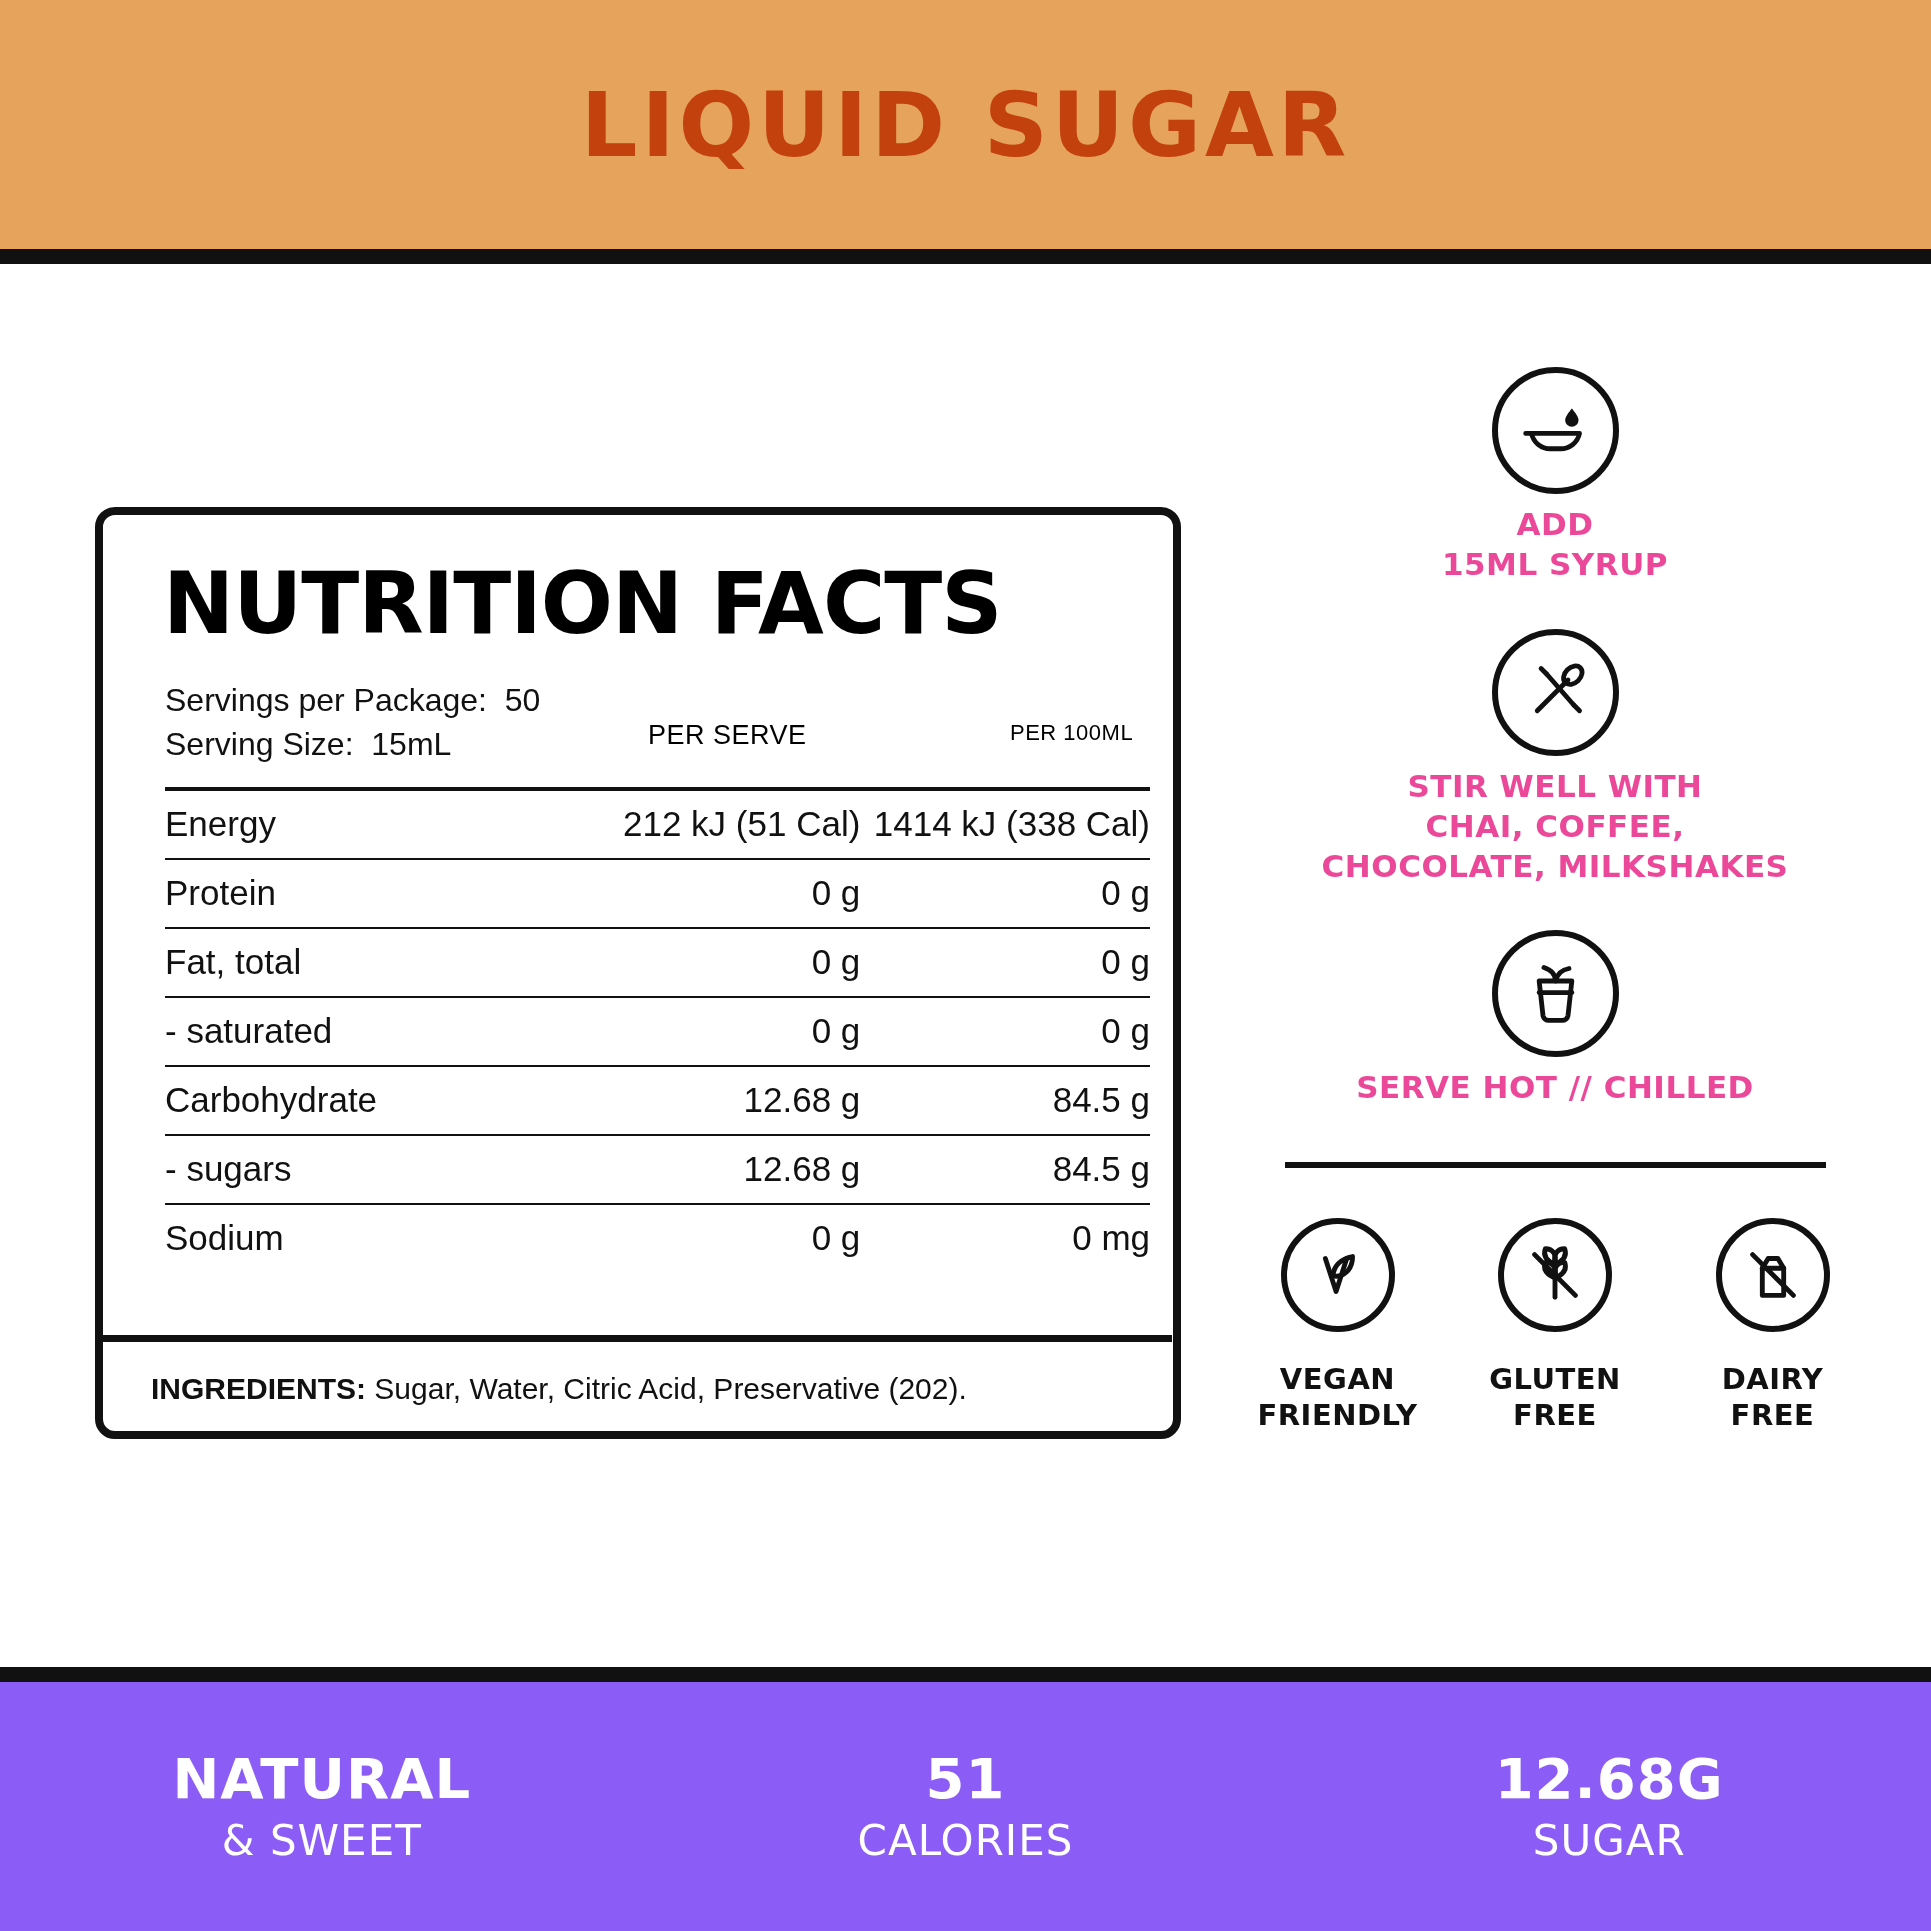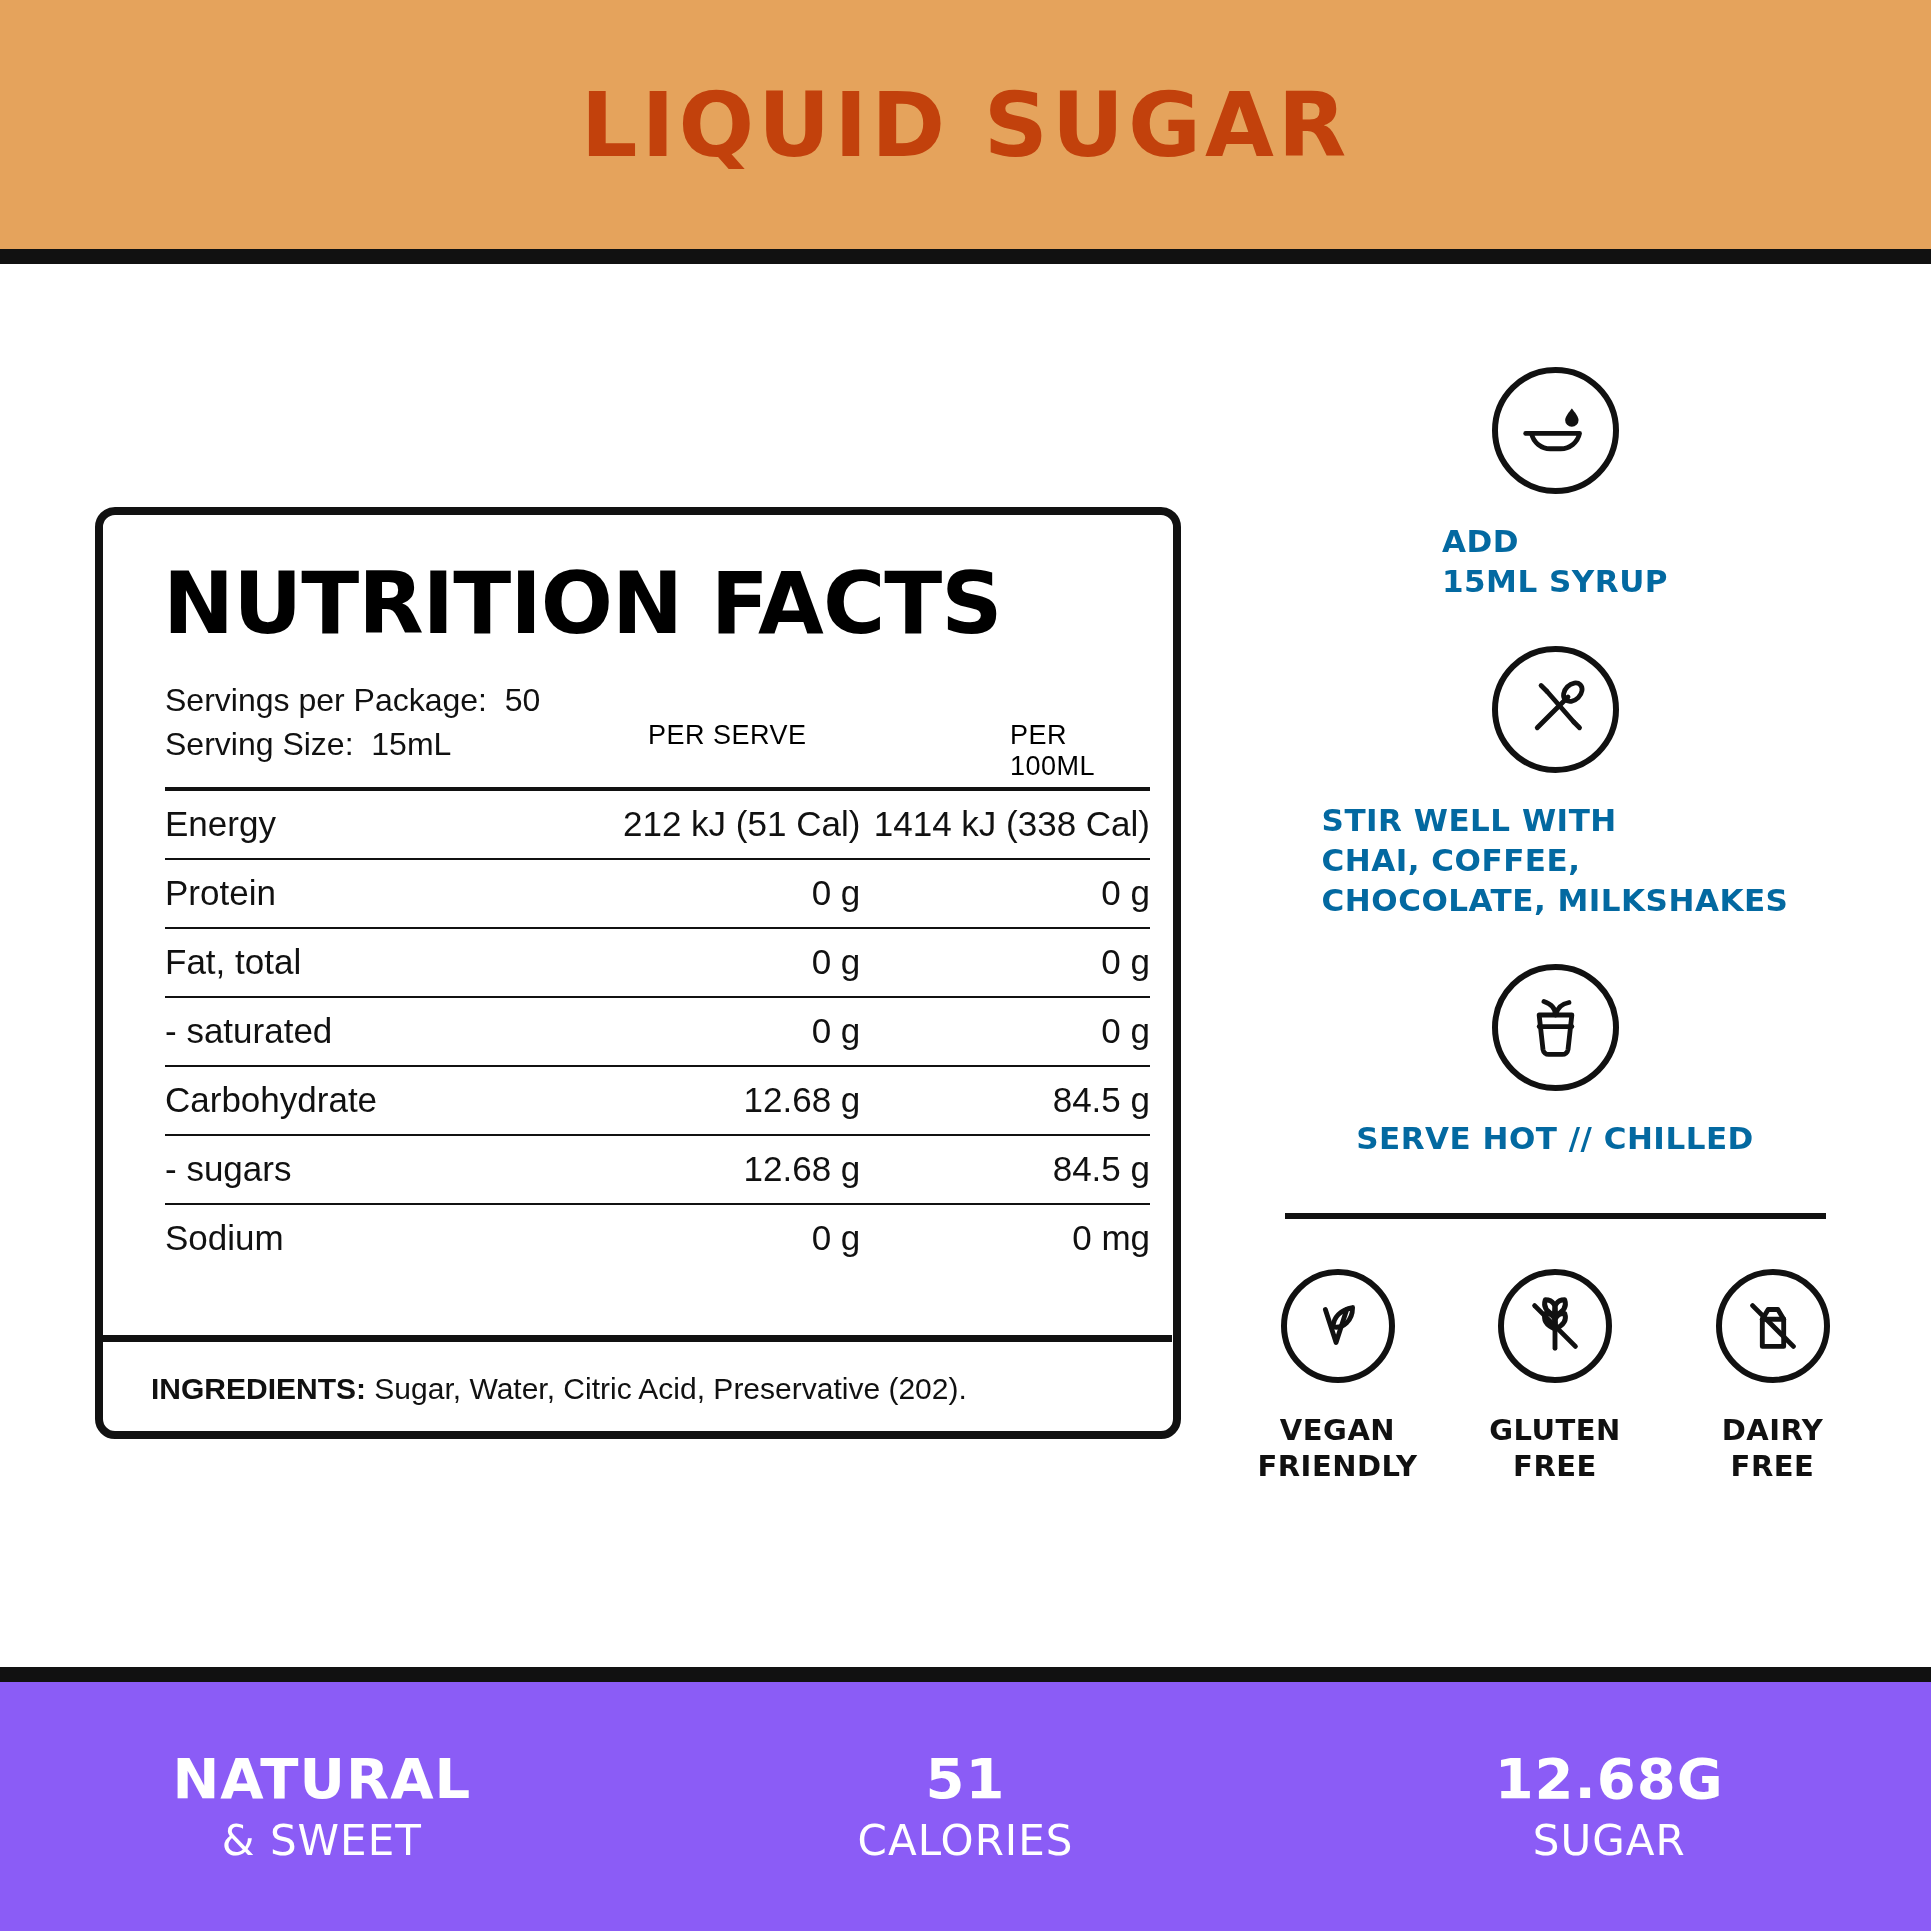--- a/index.html
+++ b/index.html
@@ -59,21 +59,21 @@
   .panel h1 {
     font-size: 85px; font-weight: bold; letter-spacing: -1px;
     font-family: "DejaVu Sans", sans-serif; line-height: 1.0; margin: 17.4px 0 0 23px;
   }
   .serv-block { margin: 33px 0 0 25px; position: relative; }
   .serv-line { font-size: 32px; color: #111; line-height: 1.35; }
   .col-head-serve {
     position: absolute; left: 483px; top: 41px; font-size: 27px; letter-spacing: 0.5px;
   }
   .col-head-100 {
-    position: absolute; left: 845px; top: 41px; font-size: 27px; letter-spacing: 0.5px;
+    position: absolute; left: 845px; top: 41px; font-size: 22px; letter-spacing: 0.5px;
   }
   table.nut {
     width: 985px; margin: 21px 0 0 25px; border-collapse: collapse;
   }
   table.nut td {
     font-size: 35px; color: #111; padding: 13.5px 0 13.5px 0;
     border-top: 2.9px solid #111;
   }
   table.nut tr:first-child td { border-top: 4.8px solid #111; }
   td.name { text-align: left; width: 406px; }
@@ -90,22 +90,22 @@
   }
 
   
   .right { position: absolute; left: 1246px; top: 367px; width: 618px; }
   .step { display: flex; flex-direction: column; align-items: center; }
   .circ {
     width: 127px; height: 127px; border: 6.8px solid #111; border-radius: 50%;
     display: flex; align-items: center; justify-content: center;
   }
   .step-label {
-    margin-top: 27px; font-size: 31px; font-weight: bold;
-    letter-spacing: 0.5px; line-height: 1.3; color: #0369a1;
+    margin-top: 10px; text-align: center; font-size: 31px; font-weight: bold;
+    letter-spacing: 0.5px; line-height: 1.3; color: #ec4899;
     font-family: "DejaVu Sans", sans-serif;
   }
   .step + .step { margin-top: 44px; }
   .divider { width: 541px; height: 5.8px; background: #111; margin: 54px auto 0 auto; }
   .badges { display: flex; justify-content: space-between; margin-top: 50px; }
   .badge { display: flex; flex-direction: column; align-items: center; width: 183px; }
   .badge .circ { width: 114px; height: 114px; border-width: 6.8px; }
   .badge-label {
     margin-top: 29px; text-align: center; font-size: 29px; font-weight: bold;
     letter-spacing: 0.5px; line-height: 1.25; color: #111;

